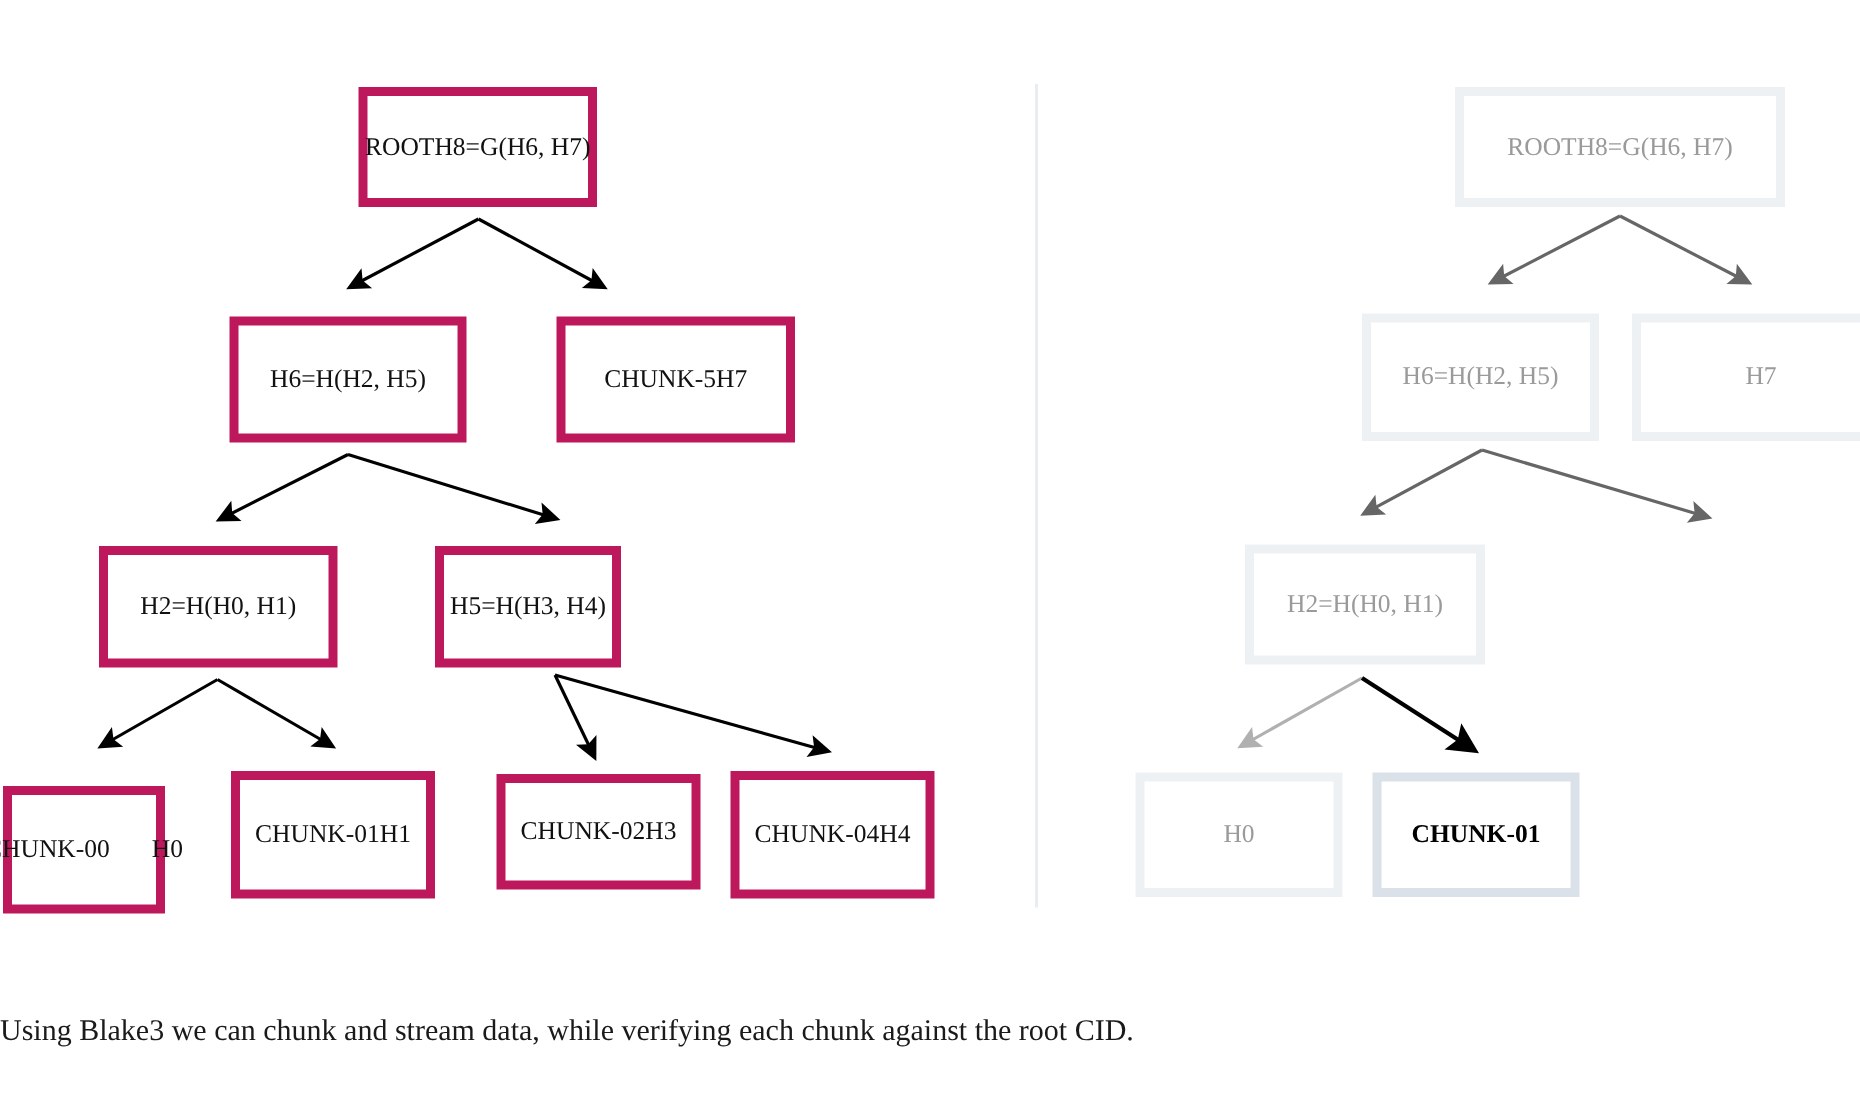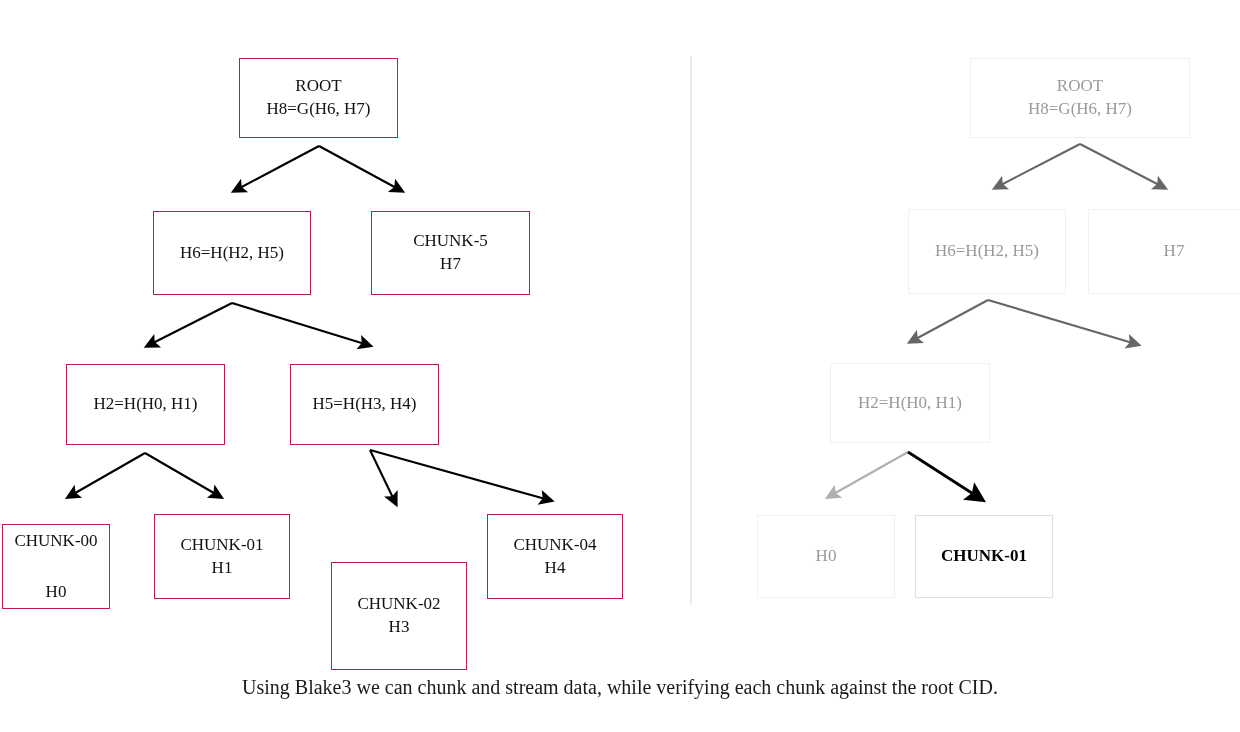--- a/index.html
+++ b/index.html
@@ -24,24 +24,24 @@
   .svg-layer {
     position: absolute;
     left: 0; top: 0;
     width: 1240px;
     height: 732px;
     pointer-events: none;
   }
   .node-box {
     position: absolute;
     box-sizing: border-box;
-    border: 1px solid #be185d;
+    border: 6px solid #be185d;
     background: #ffffff;
     display: flex;
-    flex-direction: column;
+    flex-direction: row;
     align-items: center;
     justify-content: center;
     text-align: center;
     line-height: 1.34;
     font-size: 17px;
     color: #111111;
     z-index: 3;
   }
   .node-box .line {
     display: block;
@@ -60,21 +60,20 @@
   .divider {
     position: absolute;
     background: #e9edf1;
     width: 2px;
     z-index: 2;
   }
   .caption {
     position: absolute;
     left: 0;
     width: 1240px;
-    text-align: center;
     font-size: 20px;
     color: #1a1a1a;
     font-family: "Liberation Serif", "DejaVu Serif", serif;
   }
 </style>
 </head>
 <body>
 
 <div id="diagram-root">
 
@@ -152,35 +151,35 @@
 
   <div class="node-box" style="left:331px; top:211px; width:159px; height:84px;margin-left:40px;">
     <span class="line">CHUNK-5</span>
     <span class="line">H7</span>
   </div>
 
   <div class="node-box" style="left:66px; top:364px; width:159px; height:81px;">
     <span class="line">H2=H(H0, H1)</span>
   </div>
 
-  <div class="node-box" style="left:290px; top:364px; width:149px; height:81px;">
+  <div class="node-box" style="left:290px; top:364px; width:124px; height:81px;">
     <span class="line">H5=H(H3, H4)</span>
   </div>
 
   <div class="node-box" style="left:2px; top:524px; width:108px; height:85px;gap:28px;">
     <span class="line">CHUNK-00</span>
     <span class="line">H0</span>
   </div>
 
   <div class="node-box" style="left:154px; top:514px; width:136px; height:85px;">
     <span class="line">CHUNK-01</span>
     <span class="line">H1</span>
   </div>
 
-  <div class="node-box" style="left:331px; top:516px; width:136px; height:108px;margin-top:46px;">
+  <div class="node-box" style="left:331px; top:516px; width:136px; height:77px;">
     <span class="line">CHUNK-02</span>
     <span class="line">H3</span>
   </div>
 
   <div class="node-box" style="left:487px; top:514px; width:136px; height:85px;">
     <span class="line">CHUNK-04</span>
     <span class="line">H4</span>
   </div>
 
   <div class="node-box faded" style="left:970px; top:58px; width:220px; height:80px;">

